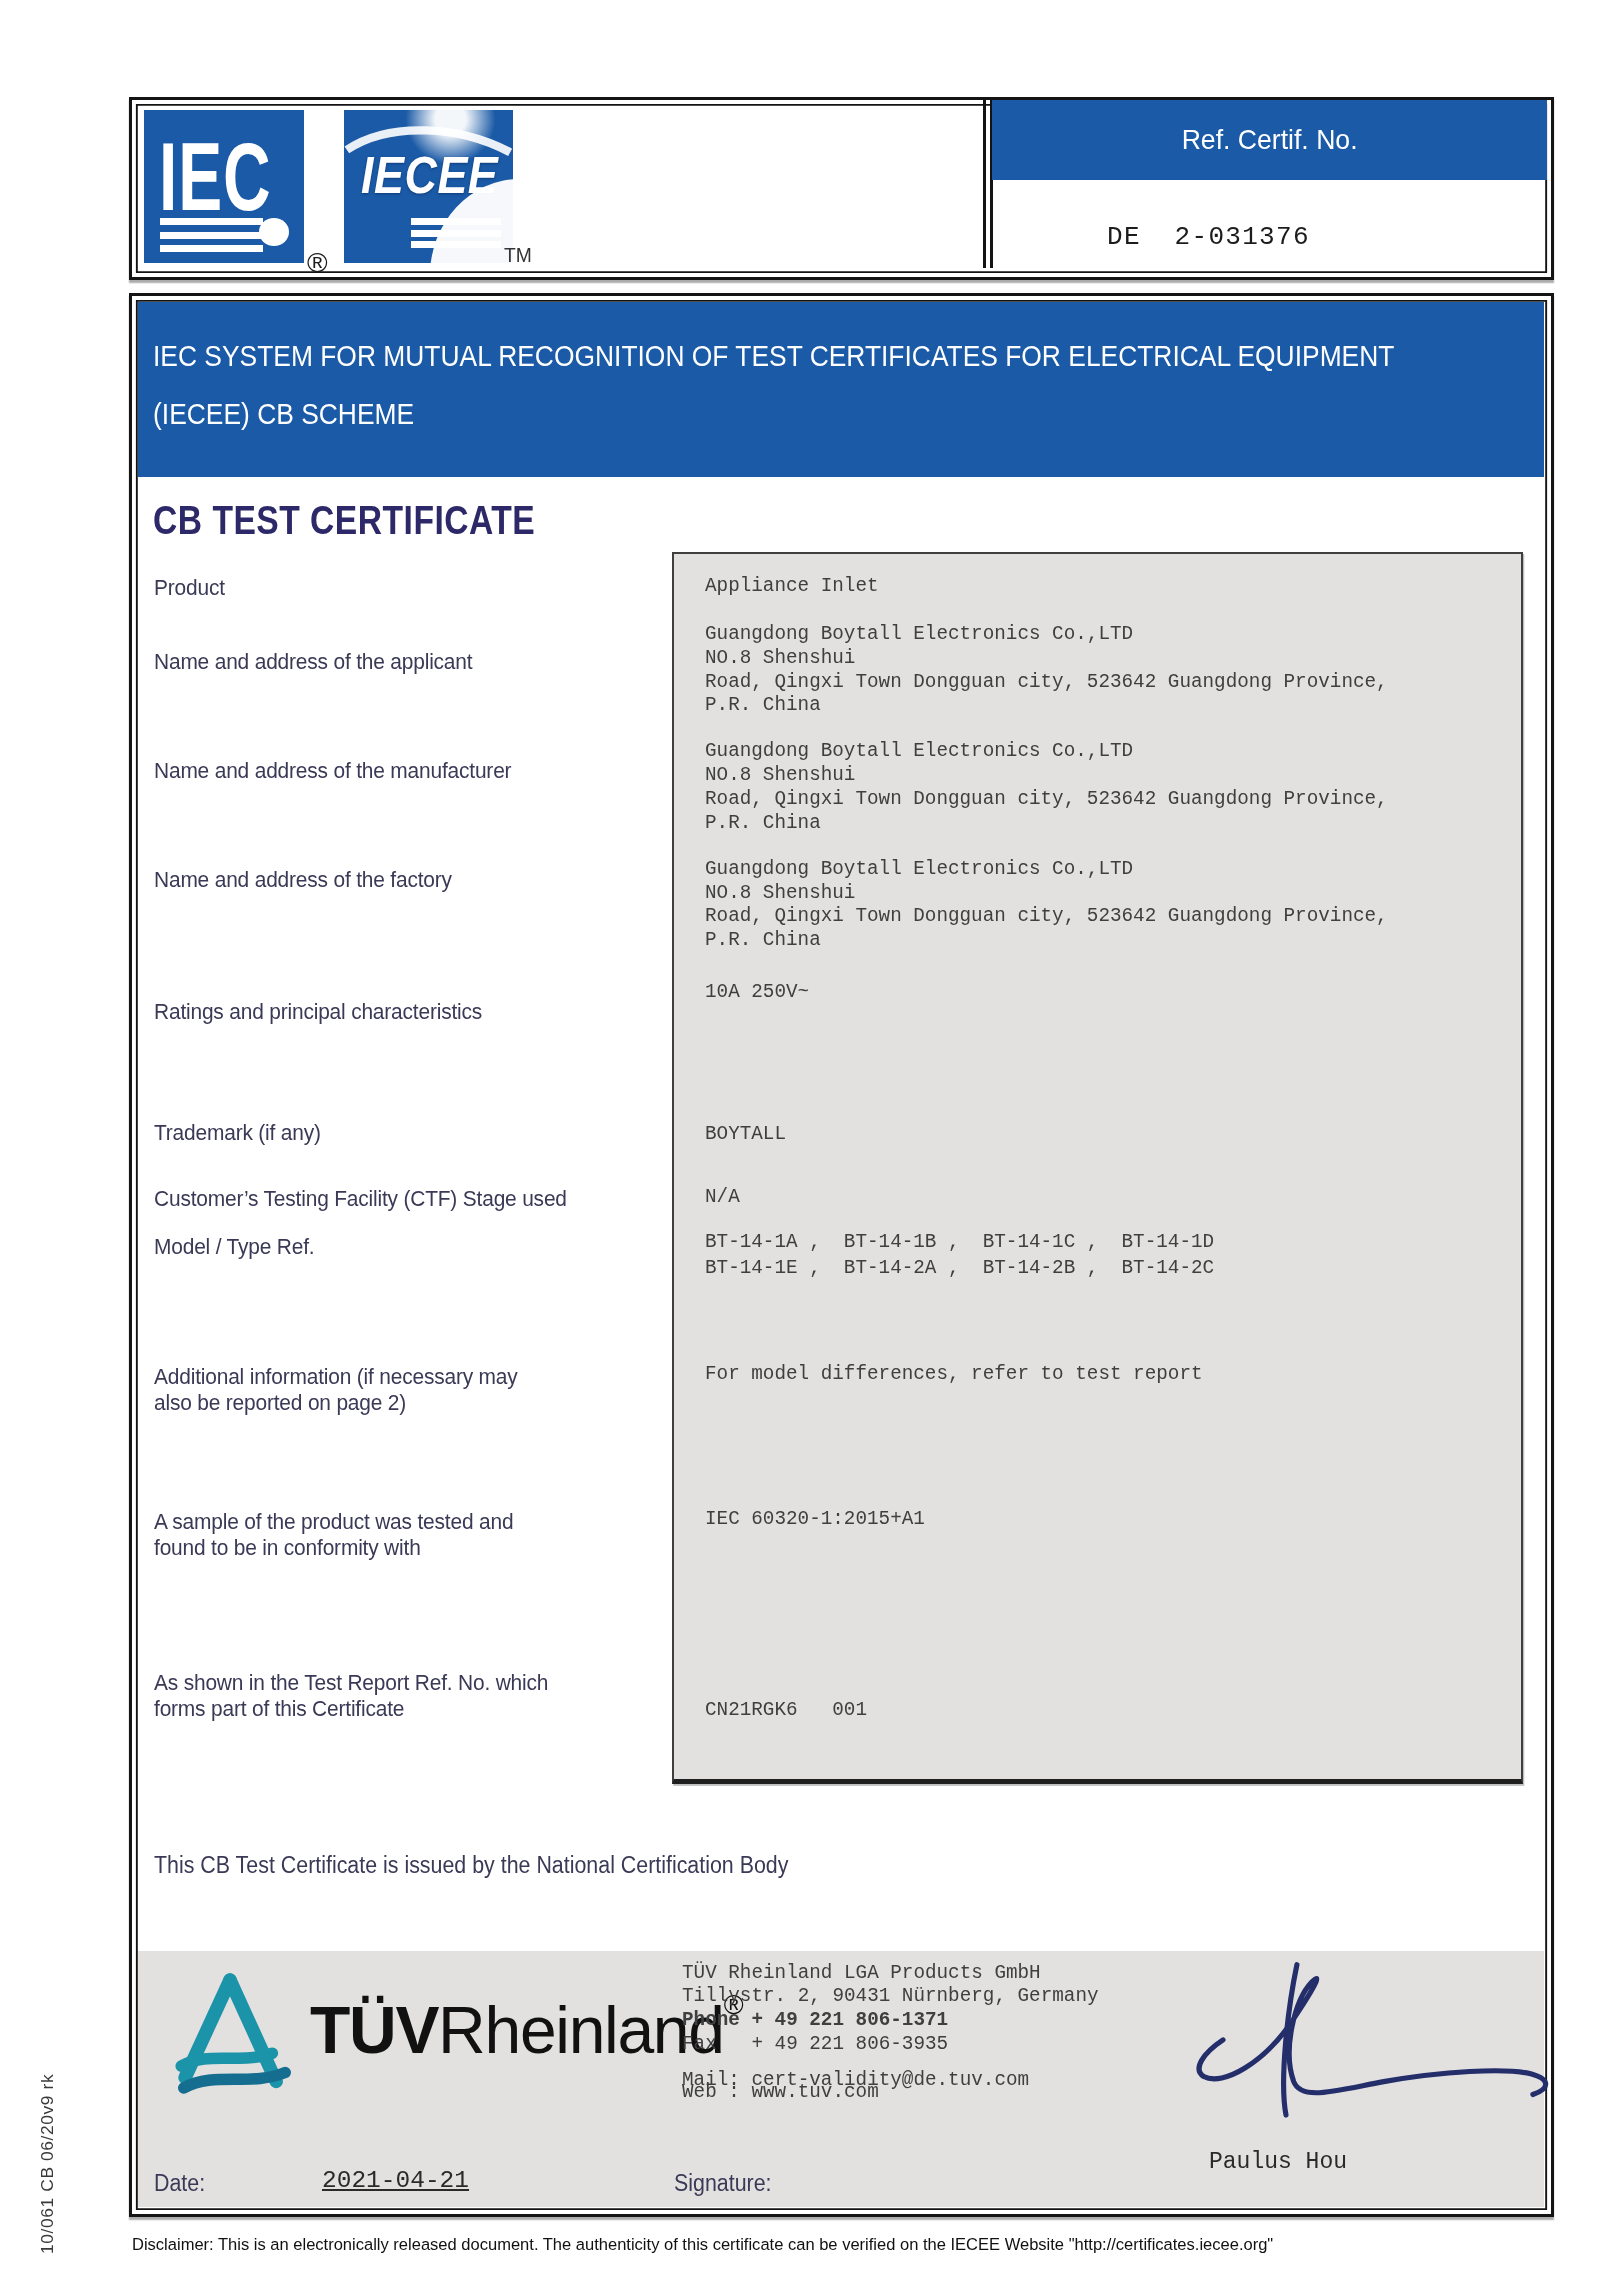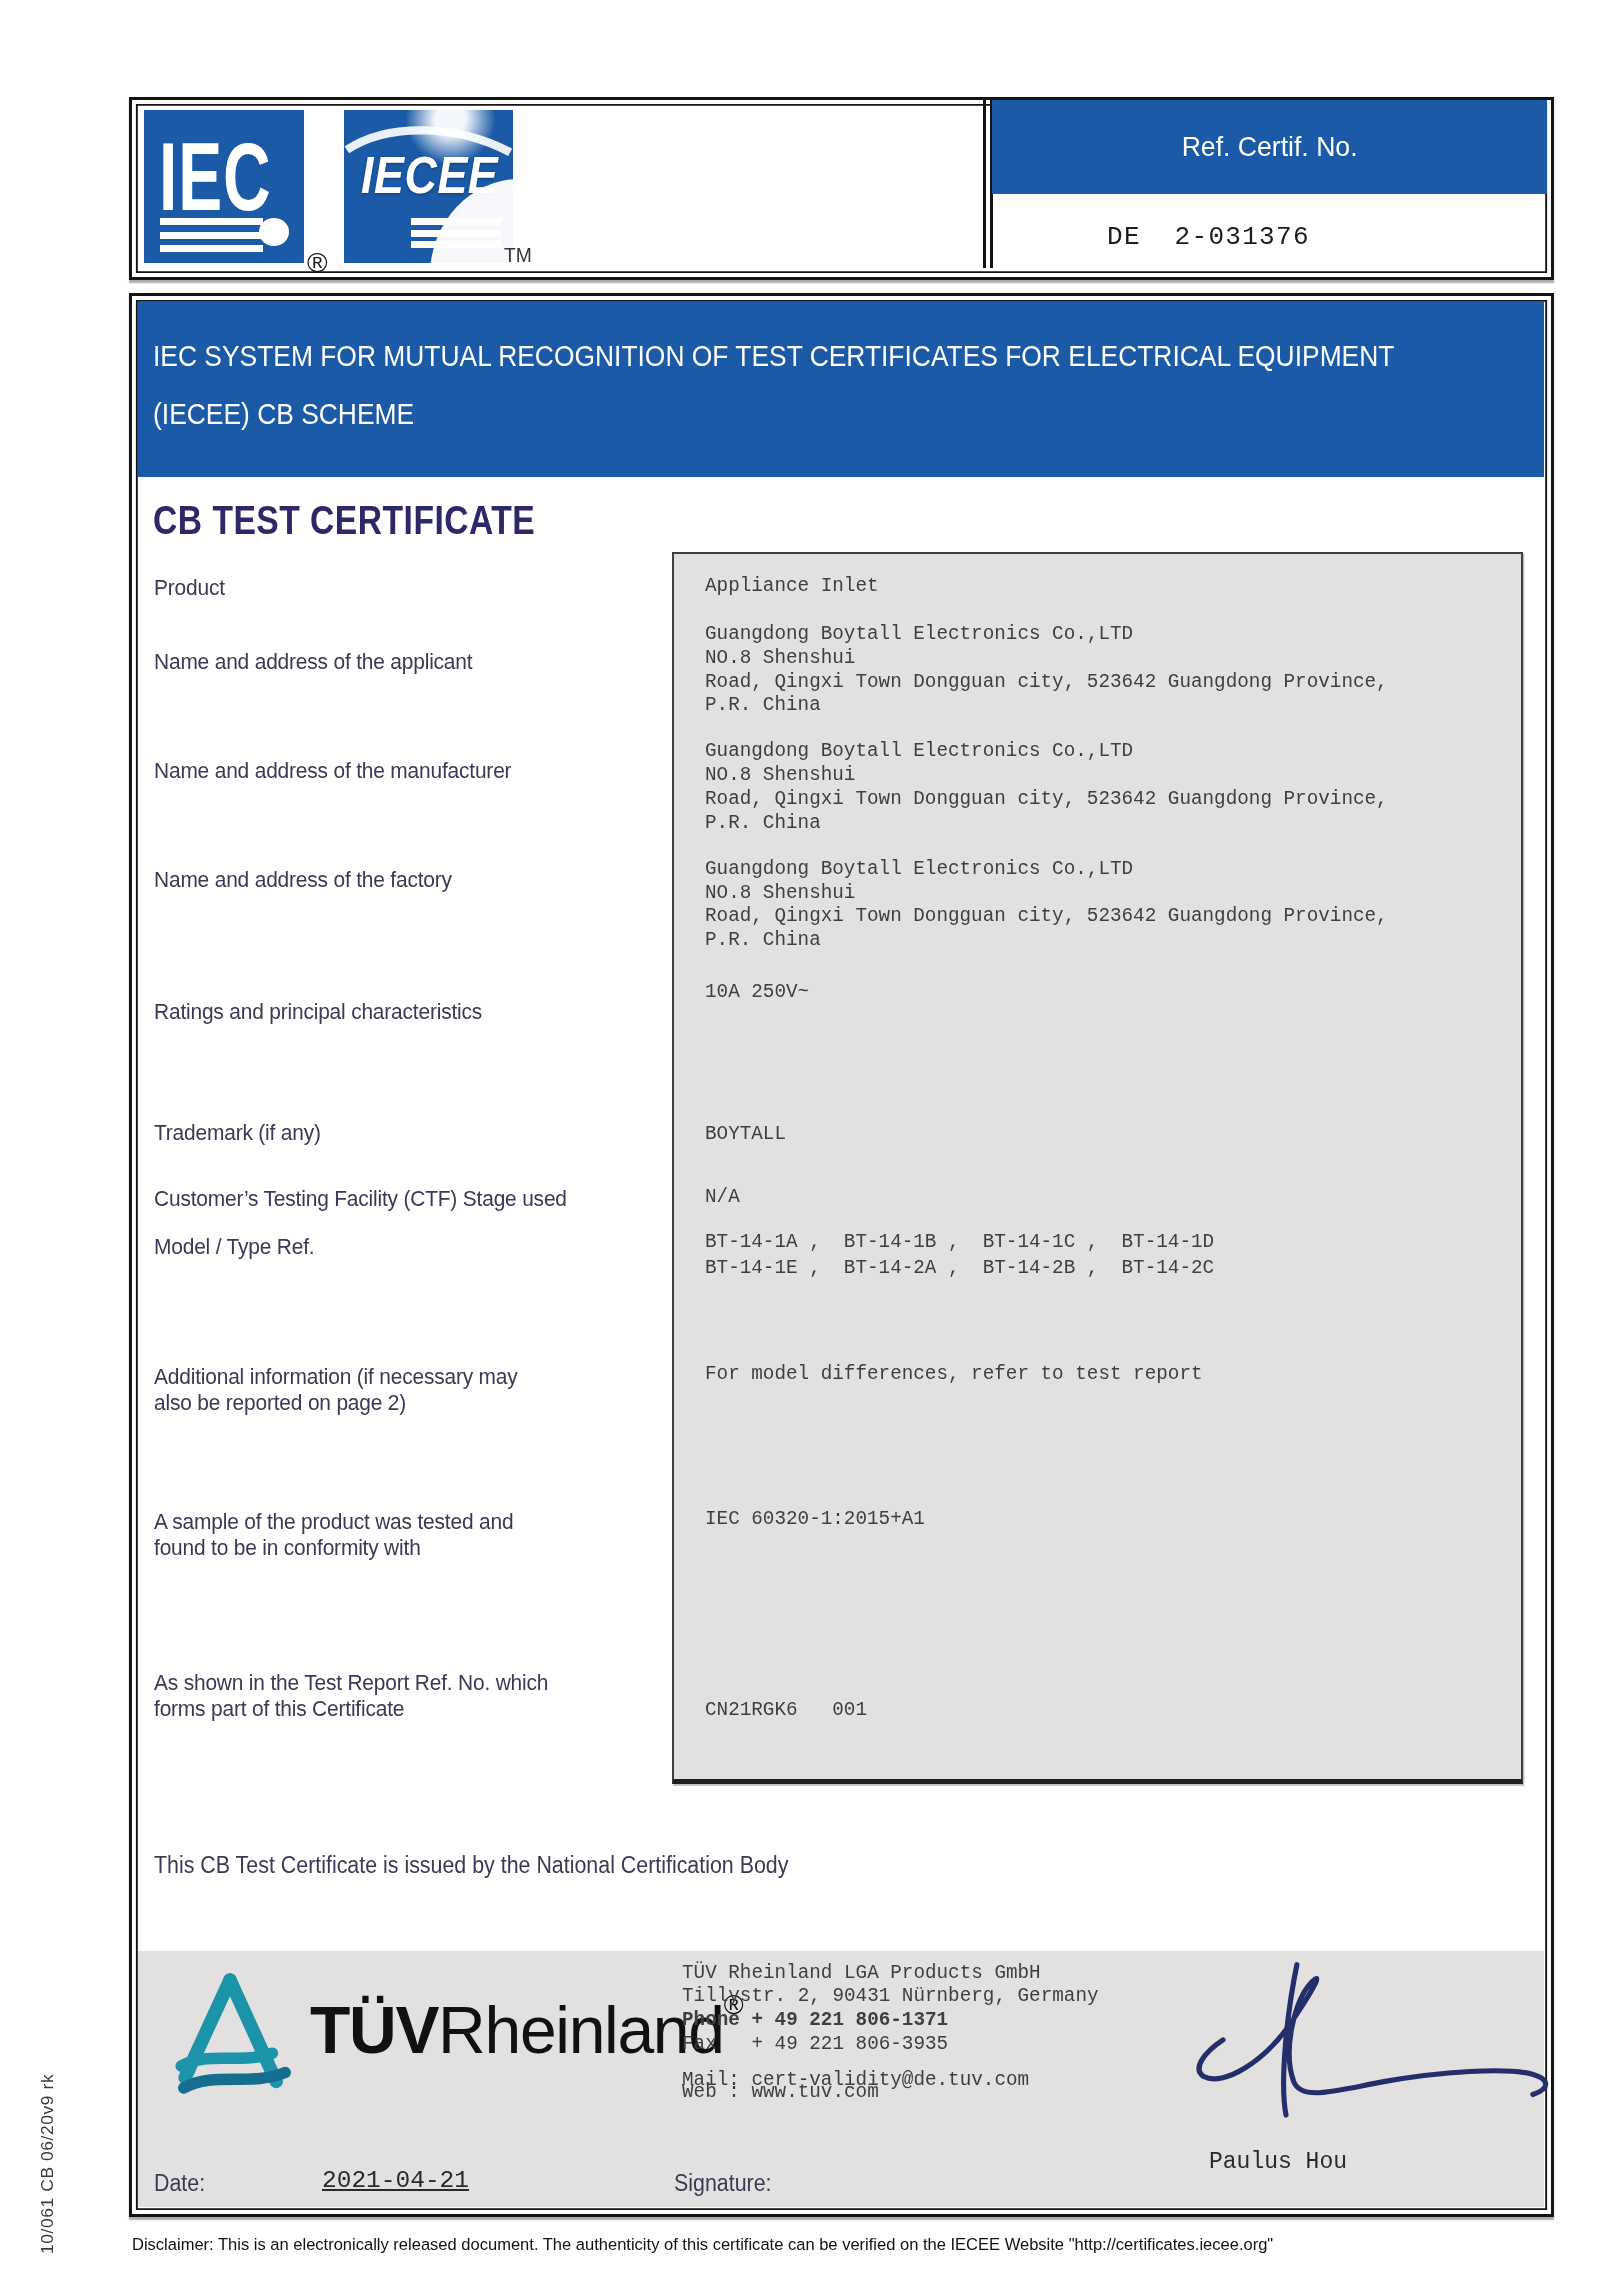--- a/index.html
+++ b/index.html
@@ -88,21 +88,21 @@
       <div class="iecee-stripe" style="top:120px;"></div>
       <div class="iecee-stripe" style="top:131px;"></div>
       <div class="curl"></div>
     </div>
 
     <div class="abs" style="left:372px;top:145px;font-size:19.3px;color:#333;">TM</div>
 
     <div class="abs vline" style="left:851px;top:0;width:3.2px;height:168px;"></div>
     <div class="abs vline" style="left:858px;top:0;width:2.6px;height:168px;"></div>
 
-    <div class="abs refcell-blue" style="left:860px;top:0px;width:555px;height:94px;">
+    <div class="abs refcell-blue" style="left:860px;top:0px;width:555px;height:80px;">
       <span class="ref-label">Ref. Certif. No.</span>
     </div>
     <div class="abs mono de-val" style="left:975px;top:122px;">DE  2-031376</div>
   </div>
 
   <div class="abs dbox" style="left:129px;top:293px;width:1425px;height:1924px;"></div>
 
   <div class="abs banner" style="left:138px;top:302px;width:1406px;height:175px;">
     <div class="abs banner-line" style="left:15.4px;top:37px;">IEC SYSTEM FOR MUTUAL RECOGNITION OF TEST CERTIFICATES FOR ELECTRICAL EQUIPMENT</div>
     <div class="abs banner-line" style="left:15.4px;top:95px;">(IECEE) CB SCHEME</div>

